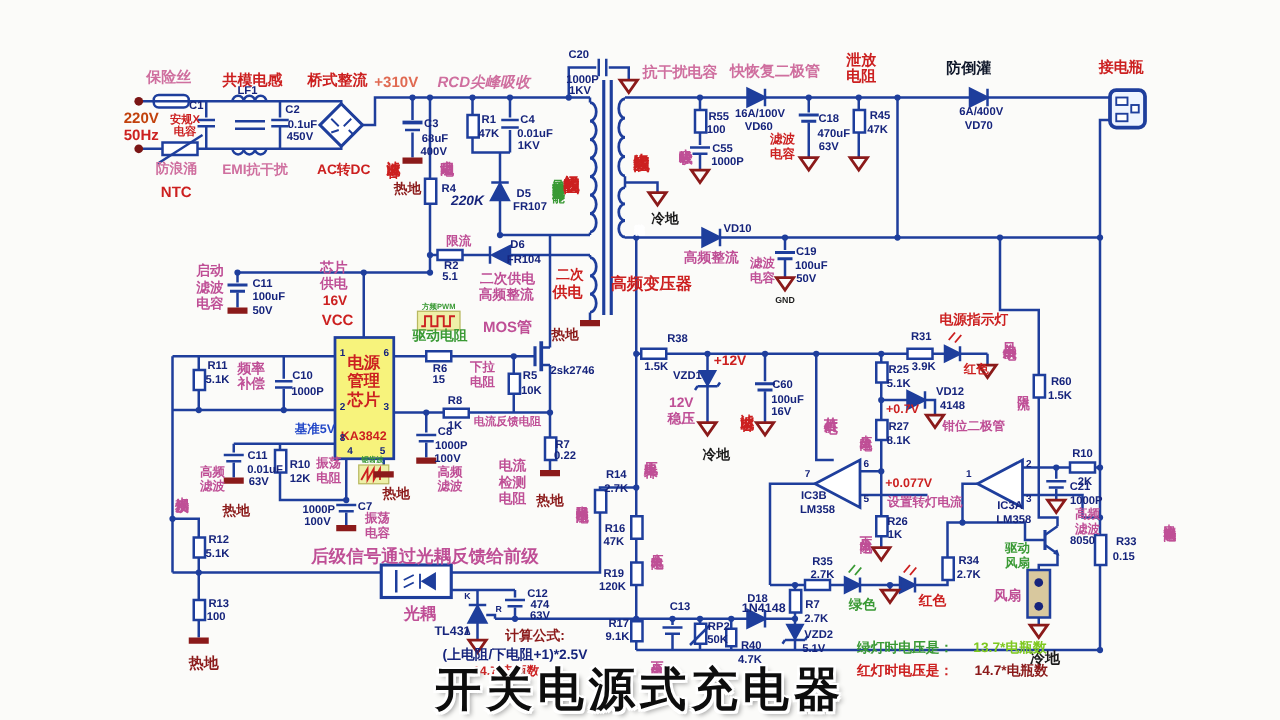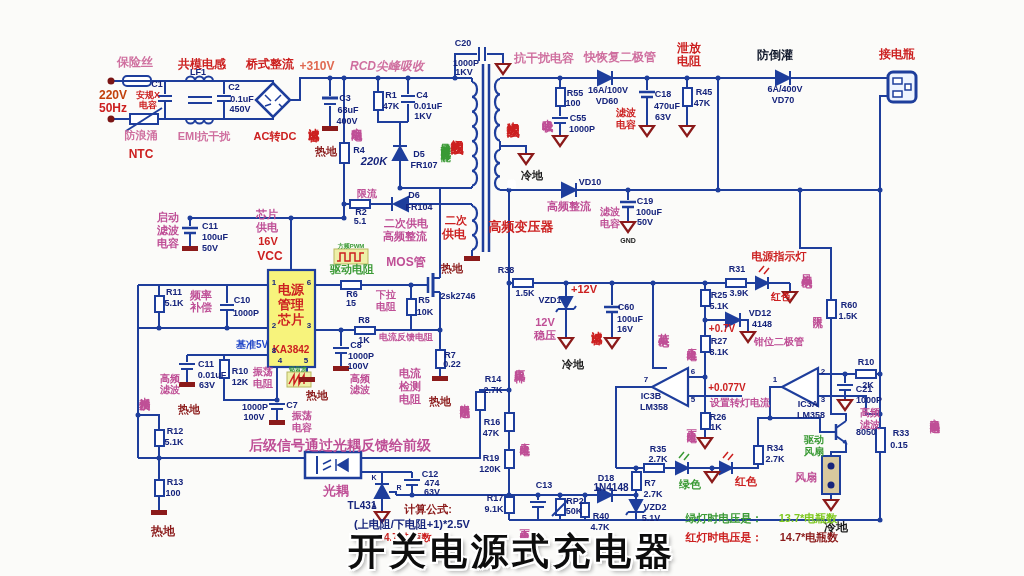--- a/index.html
+++ b/index.html
@@ -520,21 +520,21 @@
       <span class="lbl" style="left: 410px; top: 374px; font-size: 11px; color: rgb(191, 79, 150);">电流</span>
       <span class="lbl" style="left: 410px; top: 387px; font-size: 11px; color: rgb(191, 79, 150);">检测</span>
       <span class="lbl" style="left: 410px; top: 400px; font-size: 11px; color: rgb(191, 79, 150);">电阻</span>
       <span class="lbl" style="left: 450px; top: 356px; font-size: 9px; color: rgb(22, 36, 124);">R7</span>
       <span class="lbl" style="left: 452px; top: 365px; font-size: 9px; color: rgb(22, 36, 124);">0.22</span>
       <span class="lbl" style="left: 440px; top: 402px; font-size: 11px; color: rgb(139, 26, 26);">热地</span>
       <span class="lbl v" style="left: 464px; top: 399px; font-size: 10px; color: rgb(191, 79, 150);">光耦限流电阻</span>
       <span class="lbl" style="left: 493px; top: 380px; font-size: 9px; color: rgb(22, 36, 124);">R14</span>
       <span class="lbl" style="left: 493px; top: 391px; font-size: 9px; color: rgb(22, 36, 124);">2.7K</span>
       <span class="lbl v" style="left: 519px; top: 362px; font-size: 11px; color: rgb(191, 79, 150);">电压采样</span>
-      <span class="lbl" style="left: 500px; top: 271px; font-size: 9px; color: rgb(22, 36, 124); padding-left: 12px;">R38</span>
+      <span class="lbl" style="left: 536px; top: 271px; font-size: 9px; color: rgb(22, 36, 124); padding-left: 12px;">R38</span>
       <span class="lbl" style="left: 525px; top: 294px; font-size: 9px; color: rgb(22, 36, 124);">1.5K</span>
       <span class="lbl" style="left: 550px; top: 301px; font-size: 9px; color: rgb(22, 36, 124);">VZD1</span>
       <span class="lbl" style="left: 545px; top: 323px; font-size: 11px; color: rgb(191, 79, 150);">12V</span>
       <span class="lbl" style="left: 545px; top: 336px; font-size: 11px; color: rgb(191, 79, 150);">稳压</span>
       <span class="lbl" style="left: 573px; top: 365px; font-size: 11px; color: rgb(26, 26, 26);">冷地</span>
       <span class="lbl" style="left: 584px; top: 290px; font-size: 11px; color: rgb(204, 32, 32);">+12V</span>
       <span class="lbl v" style="left: 596px; top: 324px; font-size: 11px; color: rgb(204, 32, 32);">滤波电容</span>
       <span class="lbl" style="left: 626px; top: 308px; font-size: 9px; color: rgb(22, 36, 124);">C60</span>
       <span class="lbl" style="left: 630px; top: 320px; font-size: 9px; color: rgb(22, 36, 124);">100uF</span>
       <span class="lbl" style="left: 625px; top: 330px; font-size: 9px; color: rgb(22, 36, 124);">16V</span>

